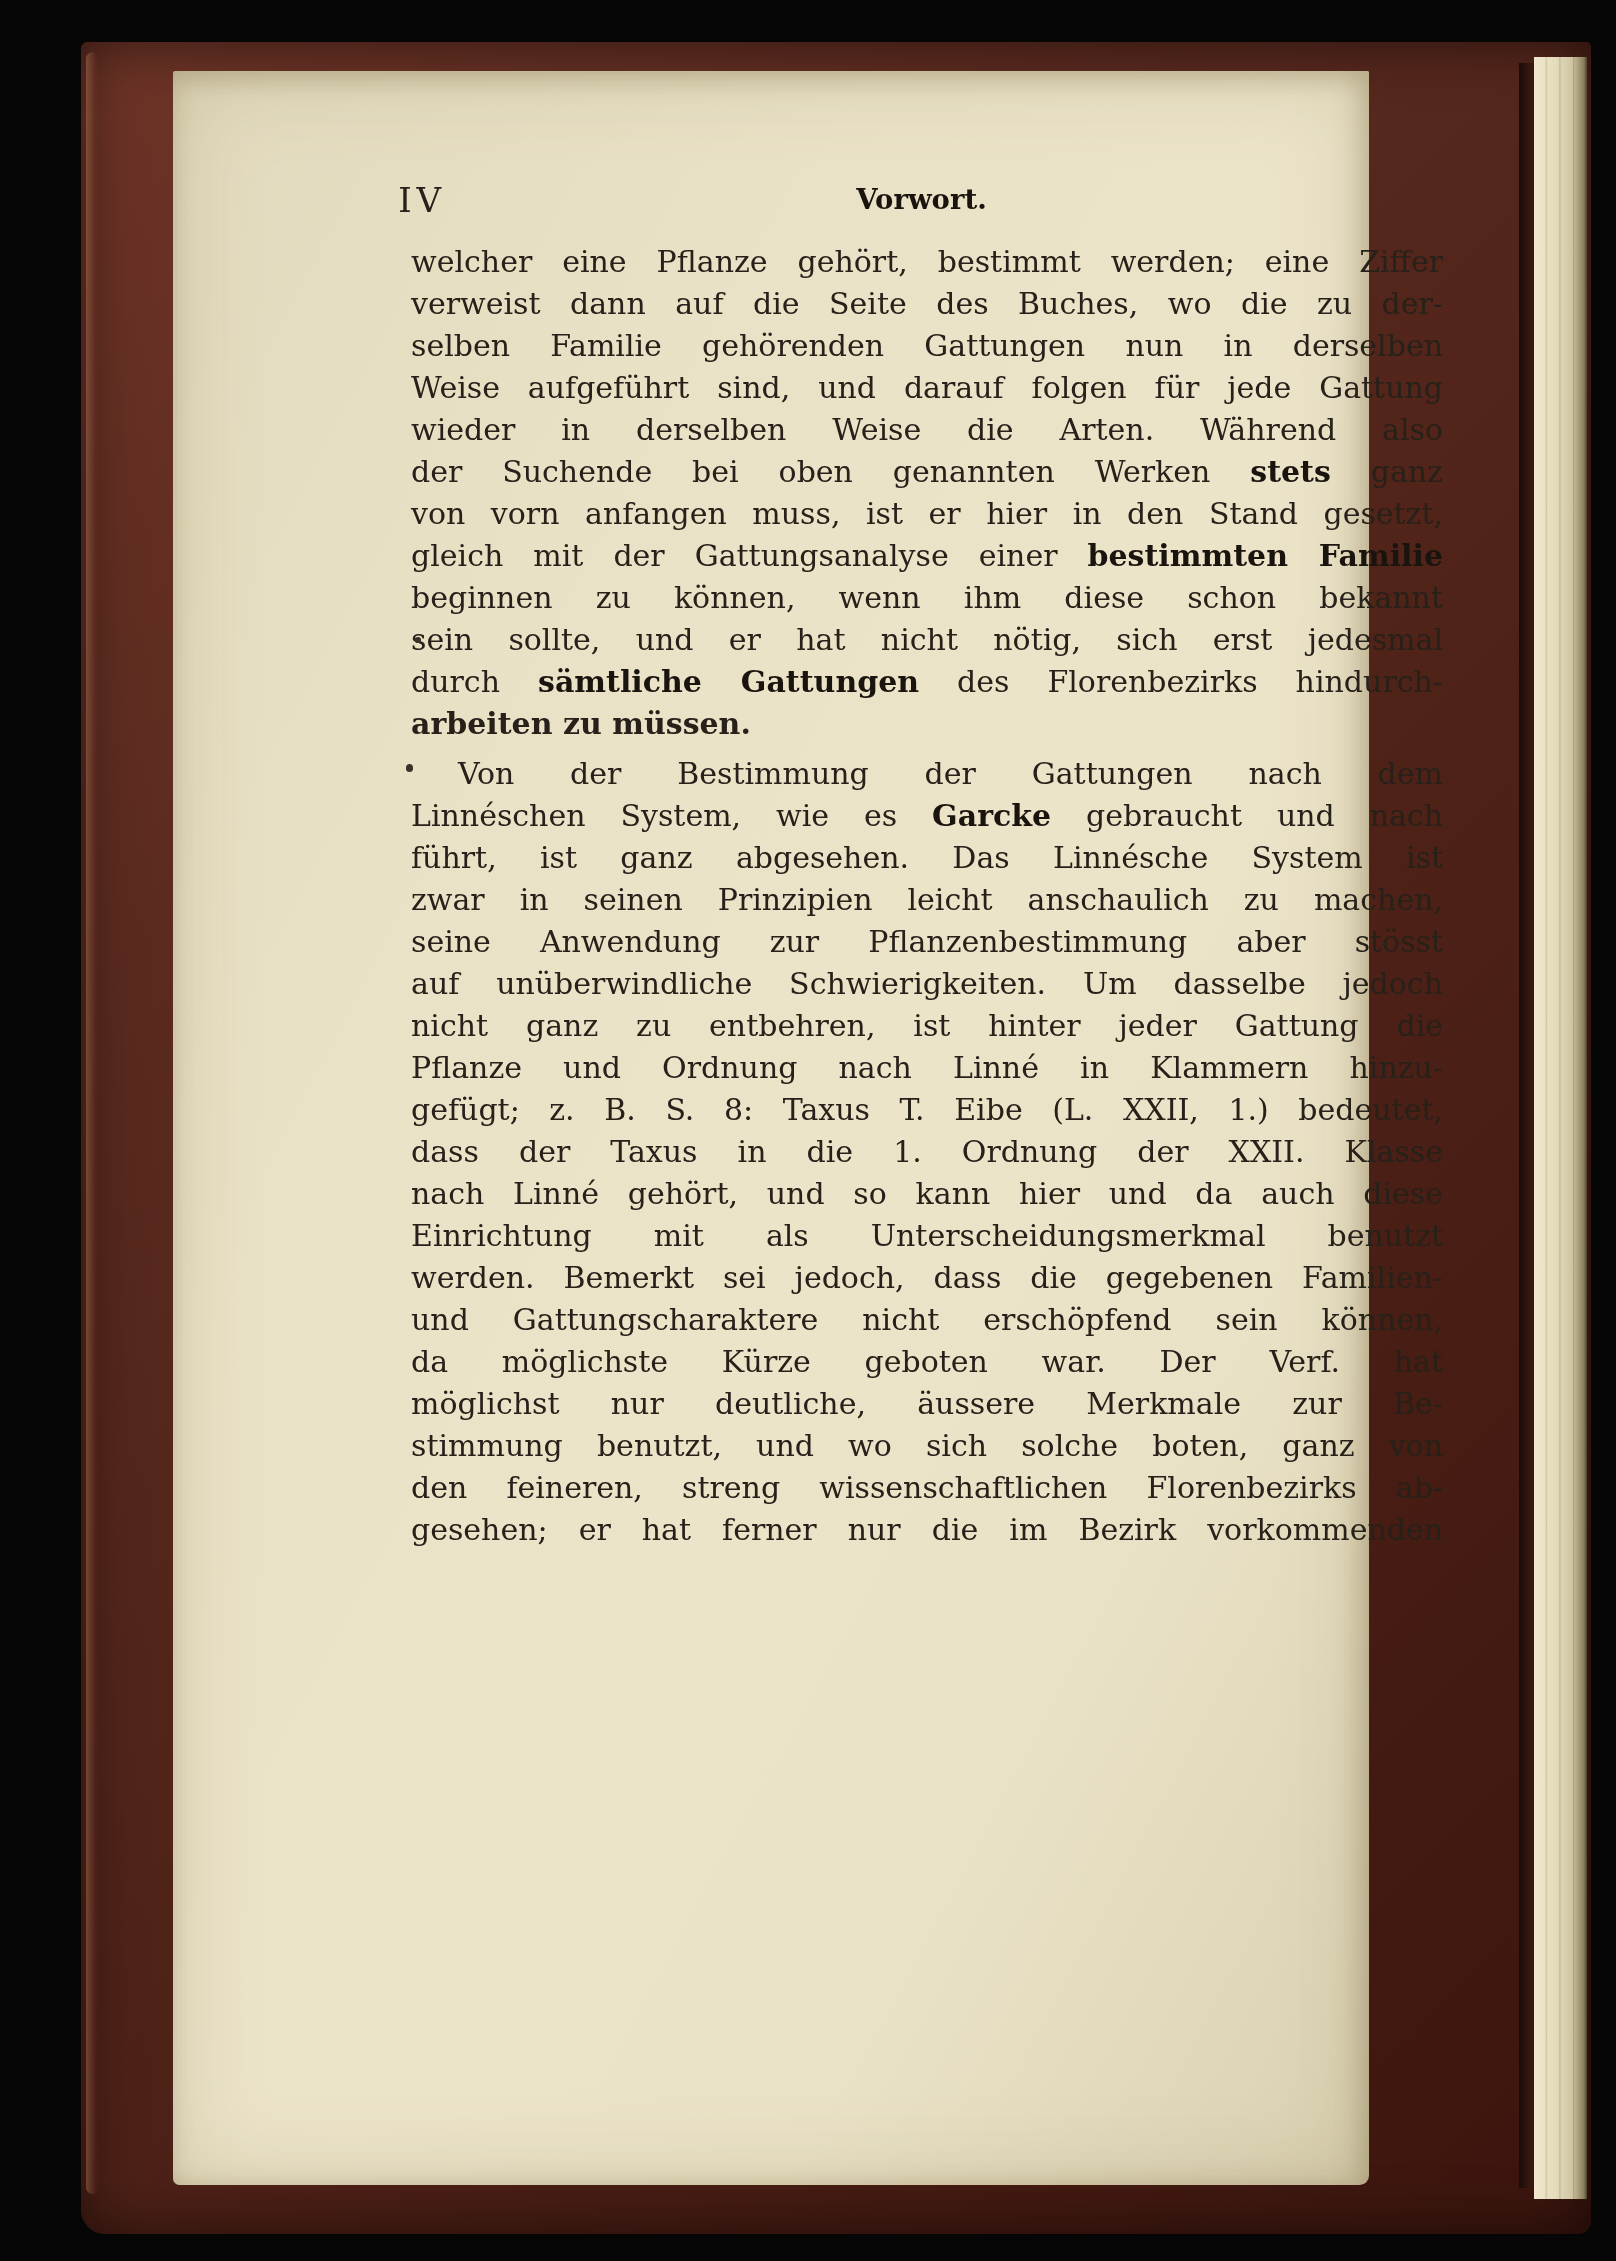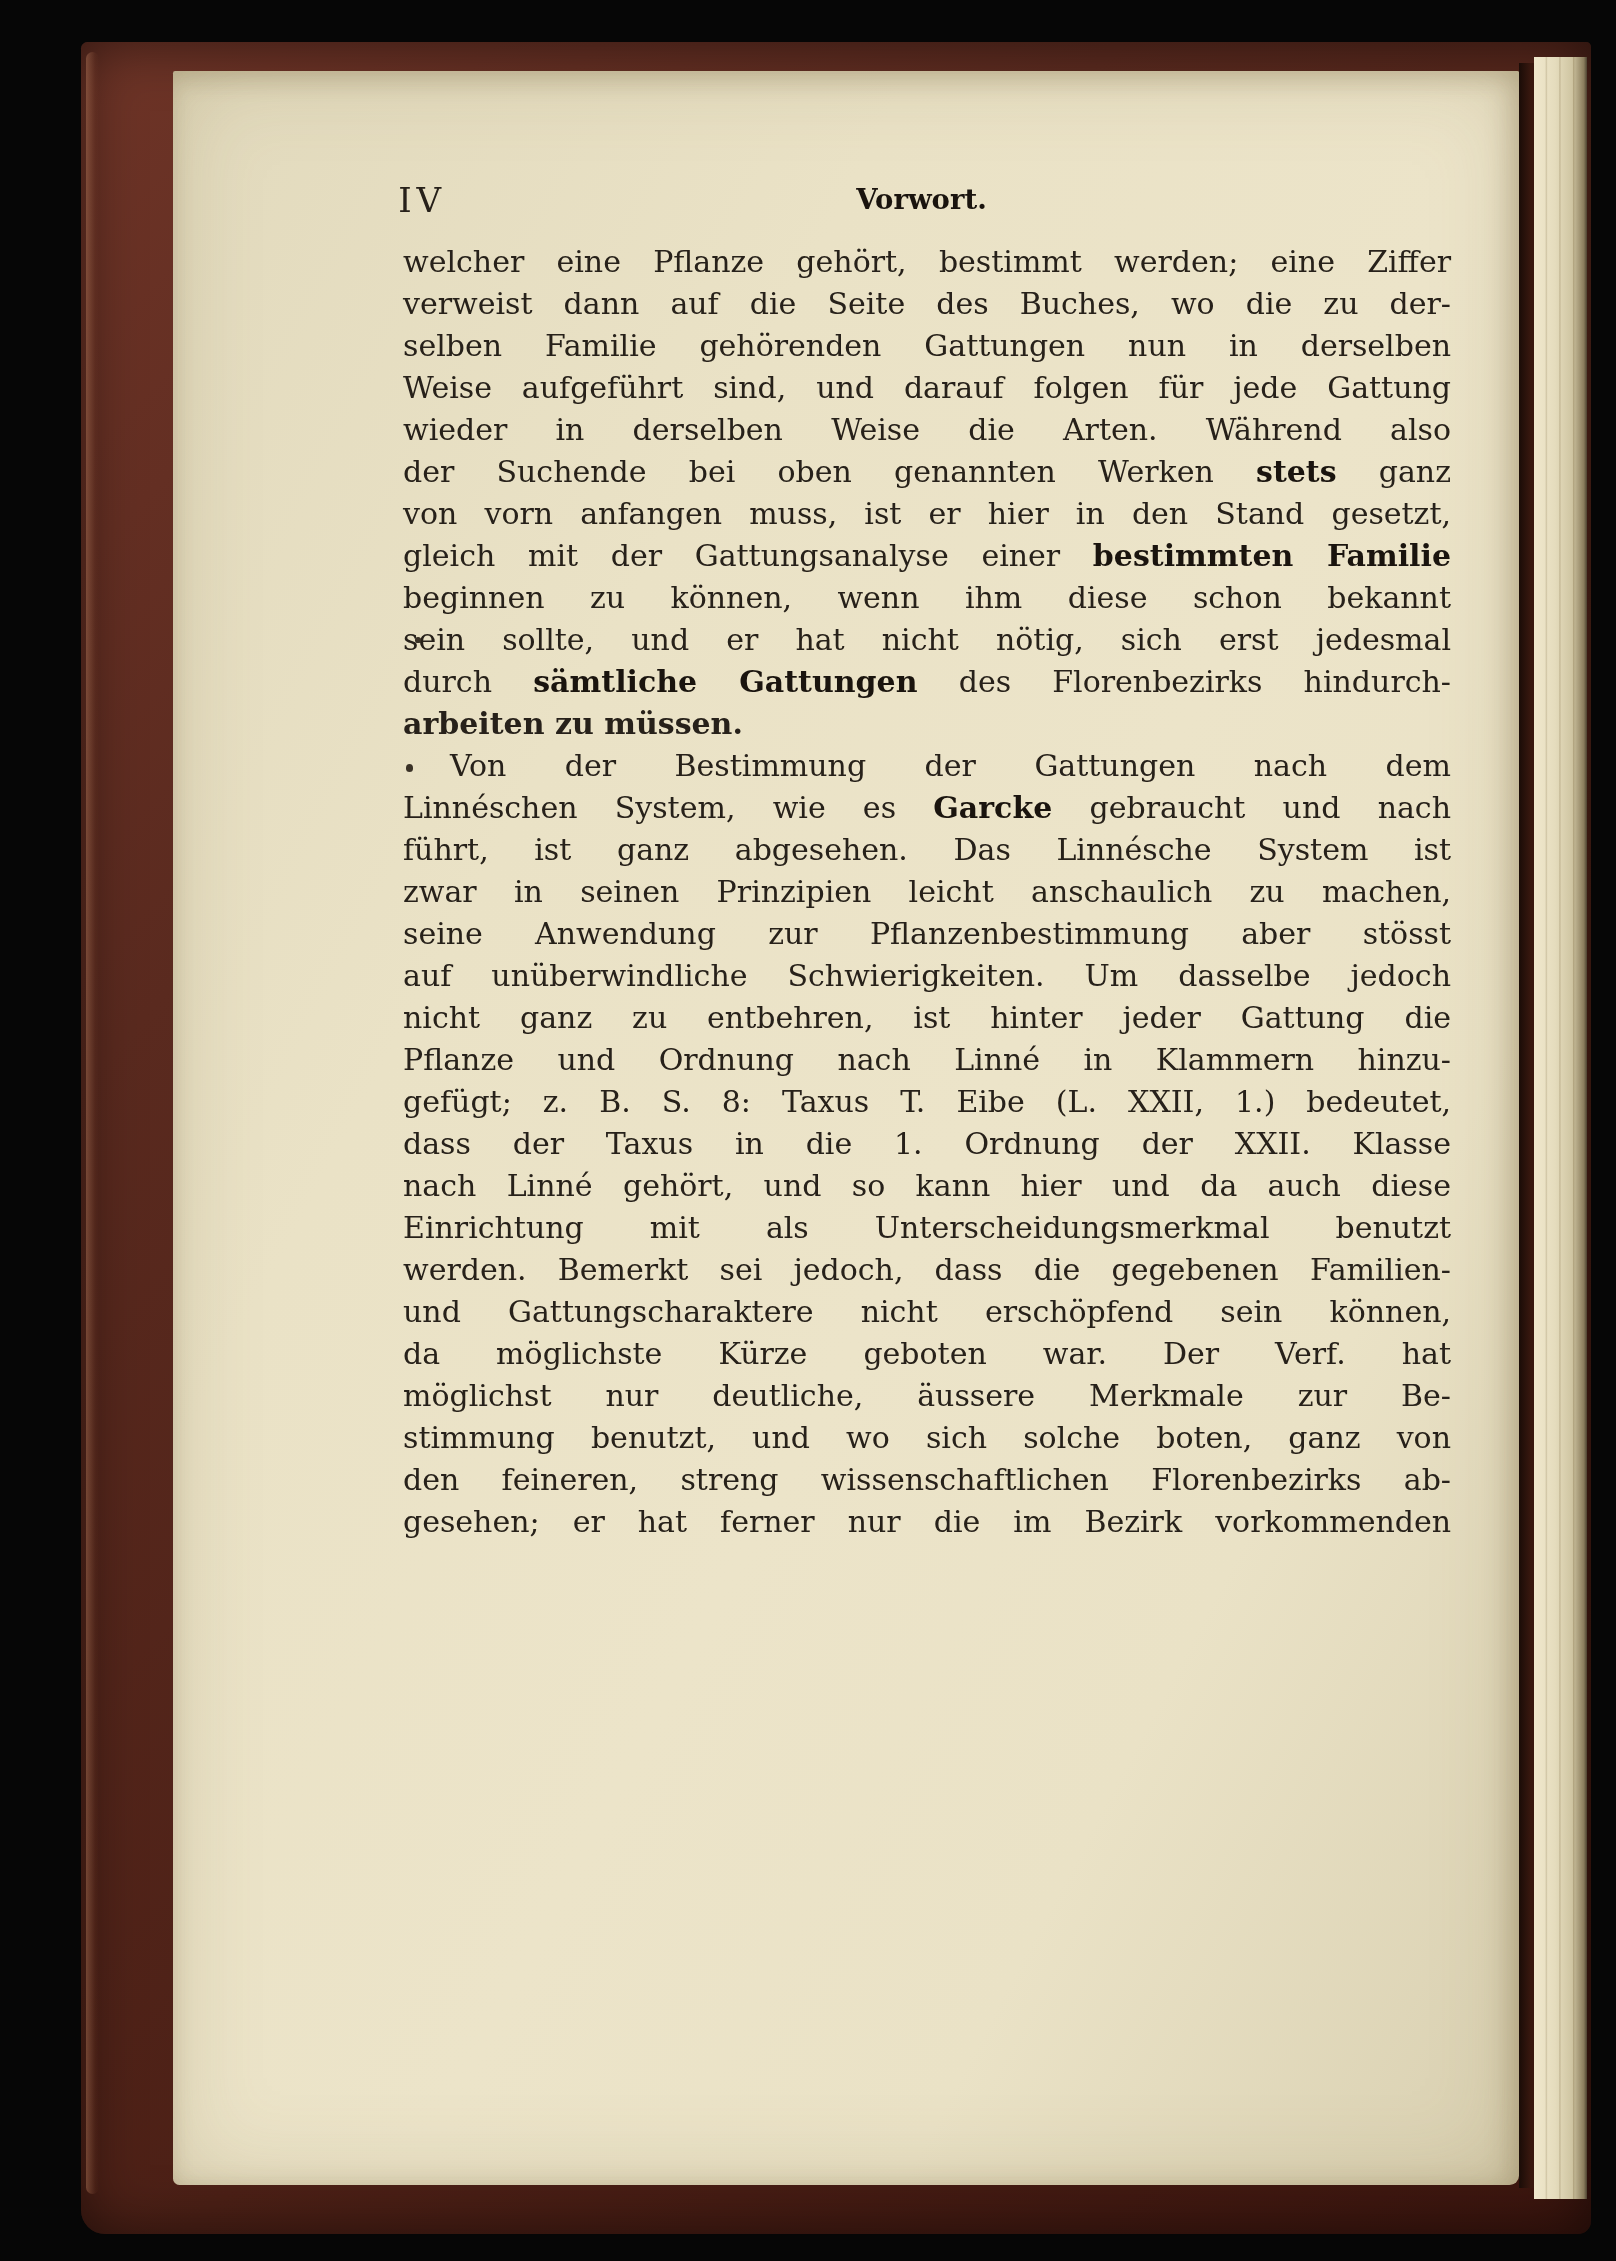--- a/index.html
+++ b/index.html
@@ -38,21 +38,21 @@
     border-radius: 8px;
     background: linear-gradient(to right,
       rgba(205,140,105,.38), rgba(140,75,50,.12) 70%, rgba(0,0,0,0));
   }
 
   
   .page {
     position: absolute;
     left: 173px;
     top: 71px;
-    width: 1346px;
+    width: 1196px;
     height: 2114px;
     border-radius: 2.4px 1.6px 9.7px 6.5px;
     background: linear-gradient(118deg,
       #e2dabd 0%, var(--page-cream, #eae2c6) 30%,
       #ece4c9 55%, var(--page-cream, #eae2c6) 75%,
       var(--page-cream-dark, #d9d0b1) 100%);
     box-shadow:
       inset 0 0 89px rgba(125,105,60,.22),
       inset -11.3px 0 24px rgba(100,75,40,.18),
       inset 0 11.3px 21px rgba(100,75,40,.14);
@@ -107,21 +107,21 @@
     position: absolute;
     left: 0;
     right: 11px;
     top: 4.8px;
     text-align: center;
     font-size: 27.5px;
     font-weight: bold;
     color: var(--ink-bold, #1a140e);
   }
 
-  .paragraph { margin: 0; }
+  .paragraph { margin: 8px; }
   .line {
     font-size: 30px;
     line-height: 42px;
     color: var(--ink, #27211a);
     text-align: justify;
     text-align-last: justify;
     -moz-text-align-last: justify;
     white-space: normal;
     text-rendering: optimizeLegibility;
   }

